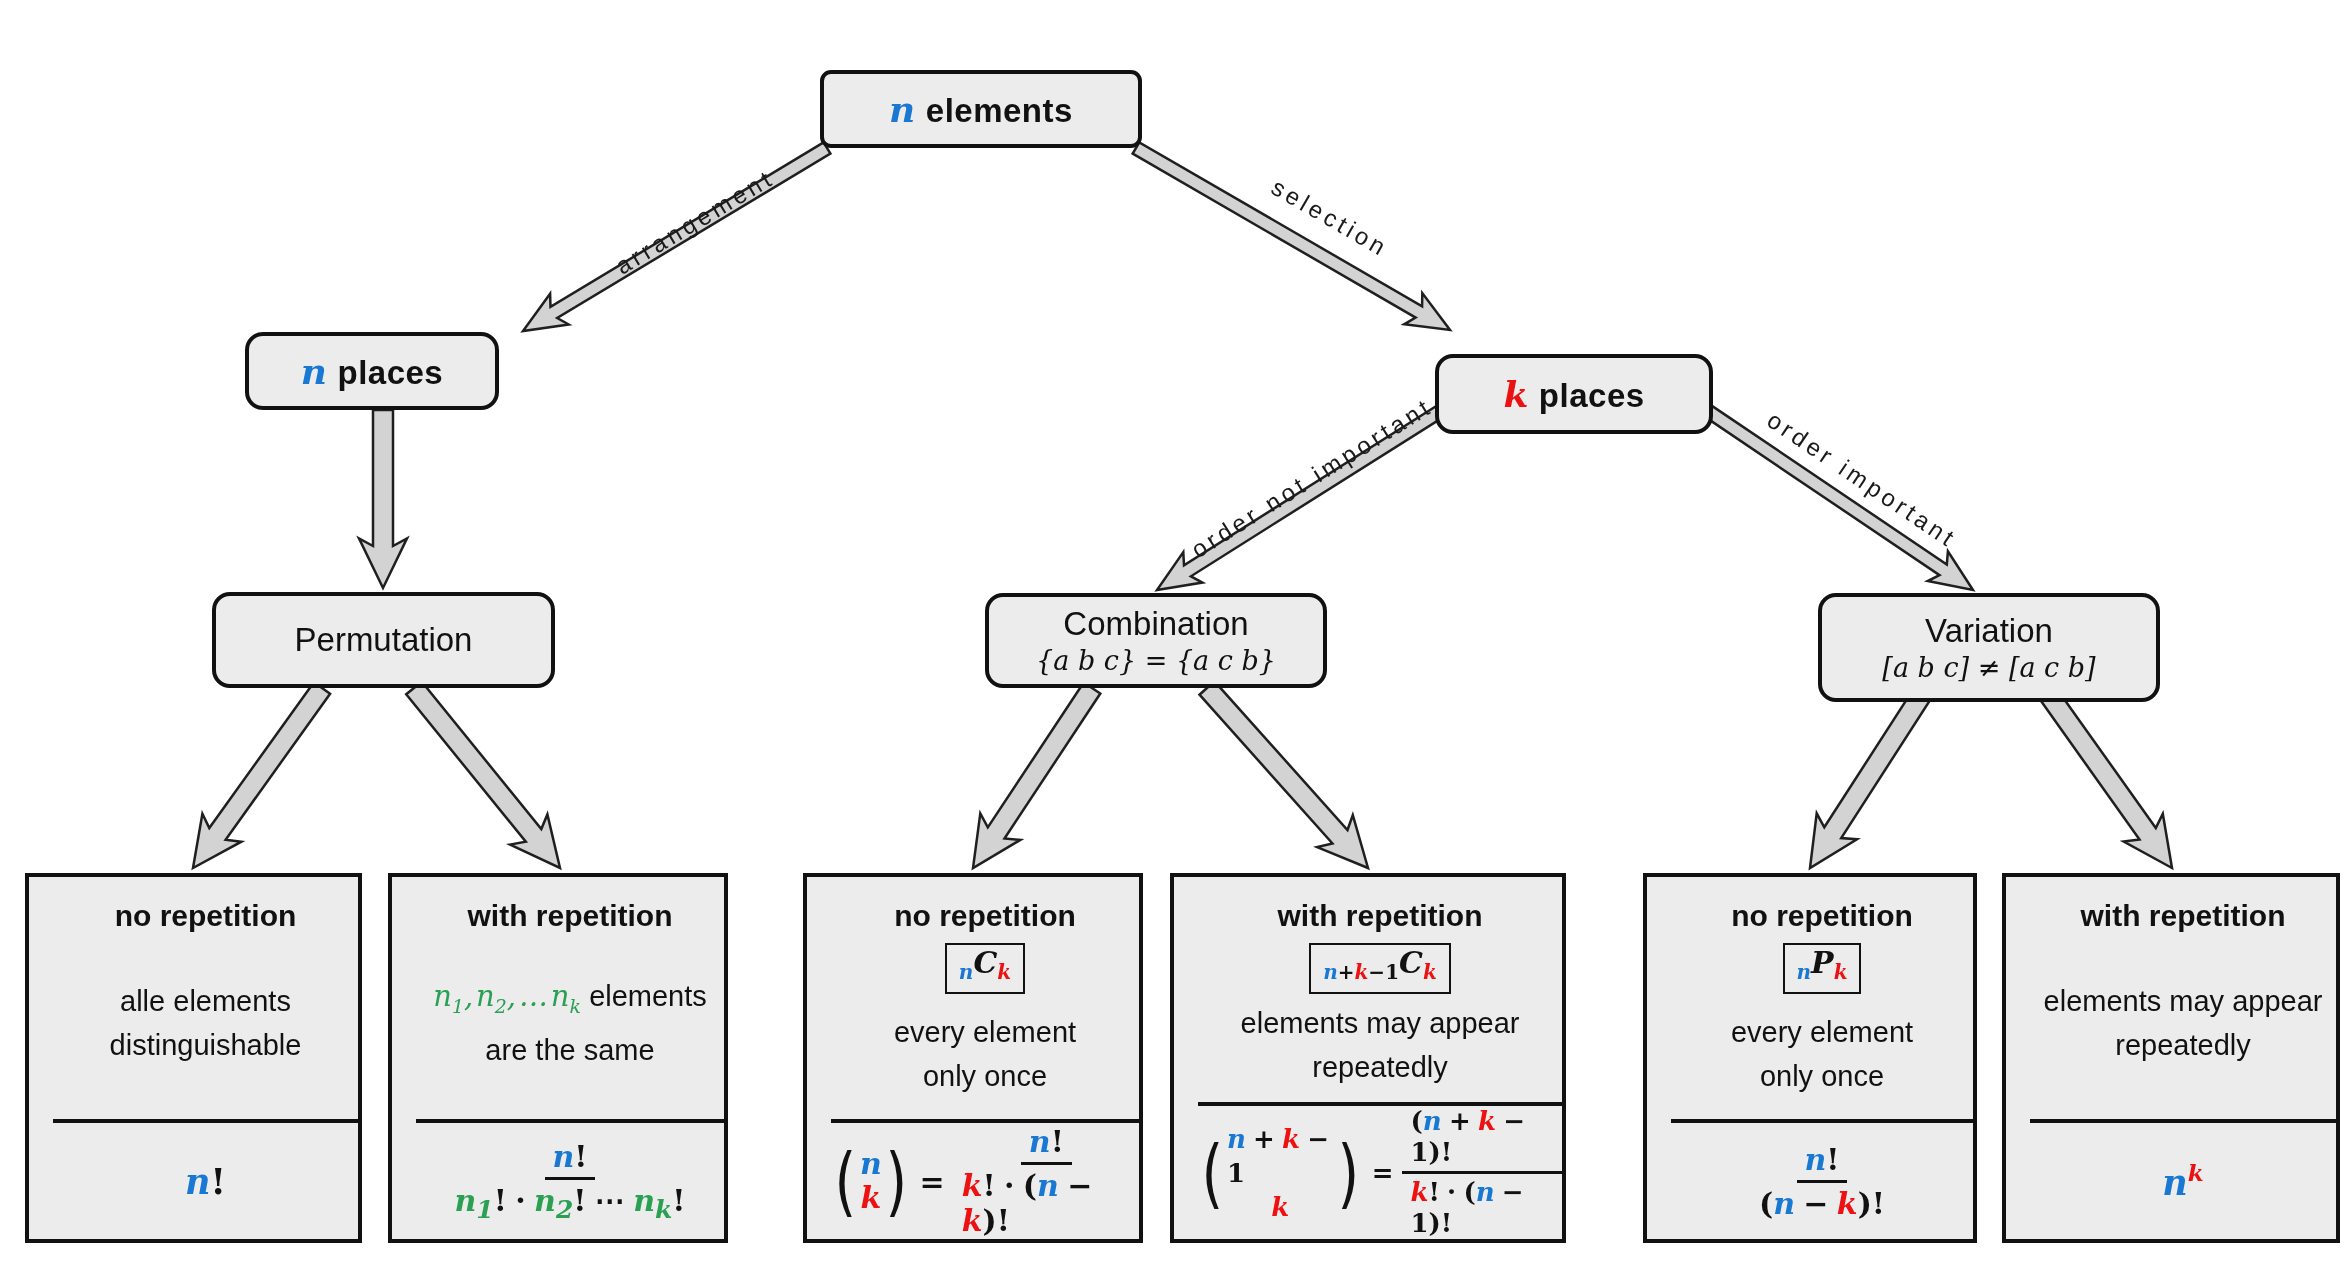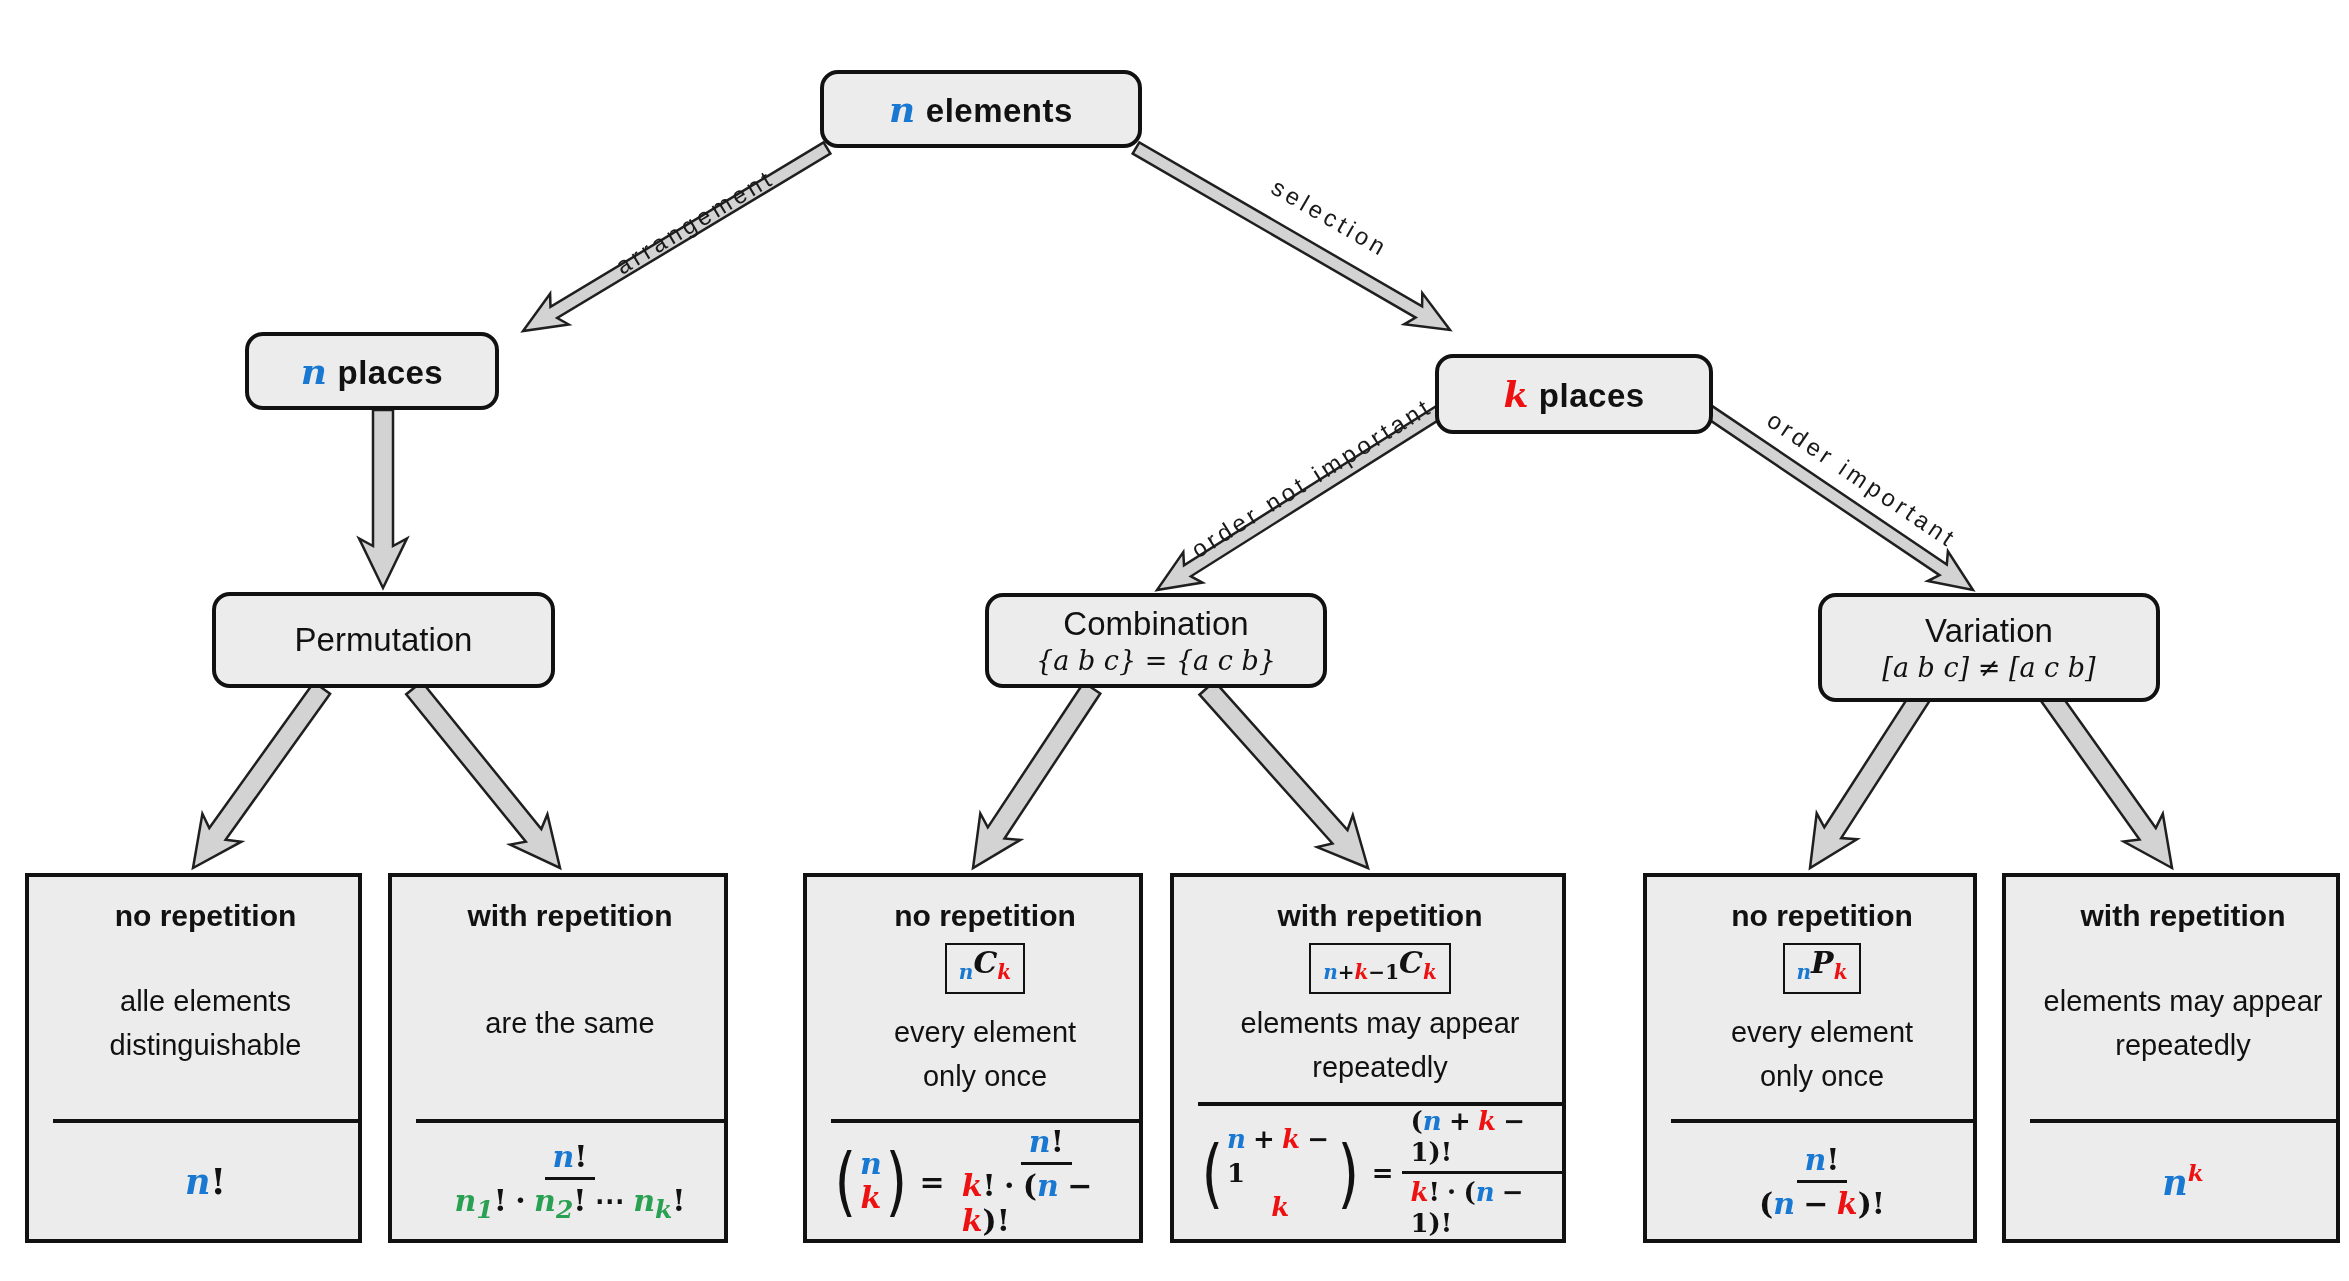--- a/index.html
+++ b/index.html
@@ -65,21 +65,21 @@
       <polygon points="1199.5,694.7 1332.5,843.4 1317.1,847.1 1368.0,868.0 1352.8,815.1 1347.5,830.0 1214.5,681.3" fill="#d3d3d3" stroke="#1f1f1f" stroke-width="2.5" stroke-linejoin="miter"></polygon>
       <polygon points="1917.6,682.6 1824.3,827.3 1816.7,813.3 1810.0,868.0 1857.0,839.3 1841.2,838.1 1934.4,693.4" fill="#d3d3d3" stroke="#1f1f1f" stroke-width="2.5" stroke-linejoin="miter"></polygon>
       <polygon points="2035.9,693.8 2139.5,839.6 2123.7,841.5 2172.0,868.0 2162.8,813.7 2155.8,828.0 2052.1,682.2" fill="#d3d3d3" stroke="#1f1f1f" stroke-width="2.5" stroke-linejoin="miter"></polygon>
     </svg>
 
   <div class="edge-label" style="left:695px;top:222px;transform:translate(-50%,-50%) rotate(-31deg);">arrangement</div>
   <div class="edge-label" style="left:1330px;top:218px;transform:translate(-50%,-50%) rotate(30deg);">selection</div>
   <div class="edge-label" style="left:1312px;top:478px;transform:translate(-50%,-50%) rotate(-32deg);">order not important</div>
   <div class="edge-label" style="left:1862px;top:480px;transform:translate(-50%,-50%) rotate(34deg);">order important</div>
 
-  <div class="node" style="left:820px;top:70px;width:322px;height:78px;">
+  <div class="node" style="left:820px;top:70px;width:322px;height:78px;border-radius:11px;">
     <div class="node-line"><span class="mv blue nodevar">n</span><span>elements</span></div>
   </div>
 
   <div class="node" style="left:245px;top:332px;width:254px;height:78px;">
     <div class="node-line"><span class="mv blue nodevar">n</span><span>places</span></div>
   </div>
   <div class="node" style="left:1435px;top:330px;width:278px;height:80px;margin-top:24px;">
     <div class="node-line"><span class="mv red nodevar">k</span><span>places</span></div>
   </div>
 
@@ -105,20 +105,21 @@
     </div>
     <div class="leaf-formula f36">
       <span><span class="mv blue">n</span><span class="mo">!</span></span>
     </div>
   </div>
 
   <div class="leaf" style="left:388px;width:340px;">
     <div class="leaf-top">
       <div class="leaf-title">with repetition</div>
       <div class="leaf-body">
+        <div><span class="bm green"><span>n</span><sub>1</sub><span>,</span> <span>n</span><sub>2</sub><span>,</span> <span>…</span> <span>n</span><sub>k</sub></span> <span>elements</span></div>
         <div>are the same</div>
       </div>
     </div>
     <div class="leaf-formula">
       <span class="frac">
         <span class="num"><span class="mv blue">n</span><span class="mo">!</span></span>
         <span class="den"><span class="mv green">n</span><sub class="mv green">1</sub><span class="mo">!</span> <span class="mo">·</span> <span class="mv green">n</span><sub class="mv green">2</sub><span class="mo">!</span> <span class="mo">⋯</span> <span class="mv green">n</span><sub class="mv green">k</sub><span class="mo">!</span></span>
       </span>
     </div>
   </div>

